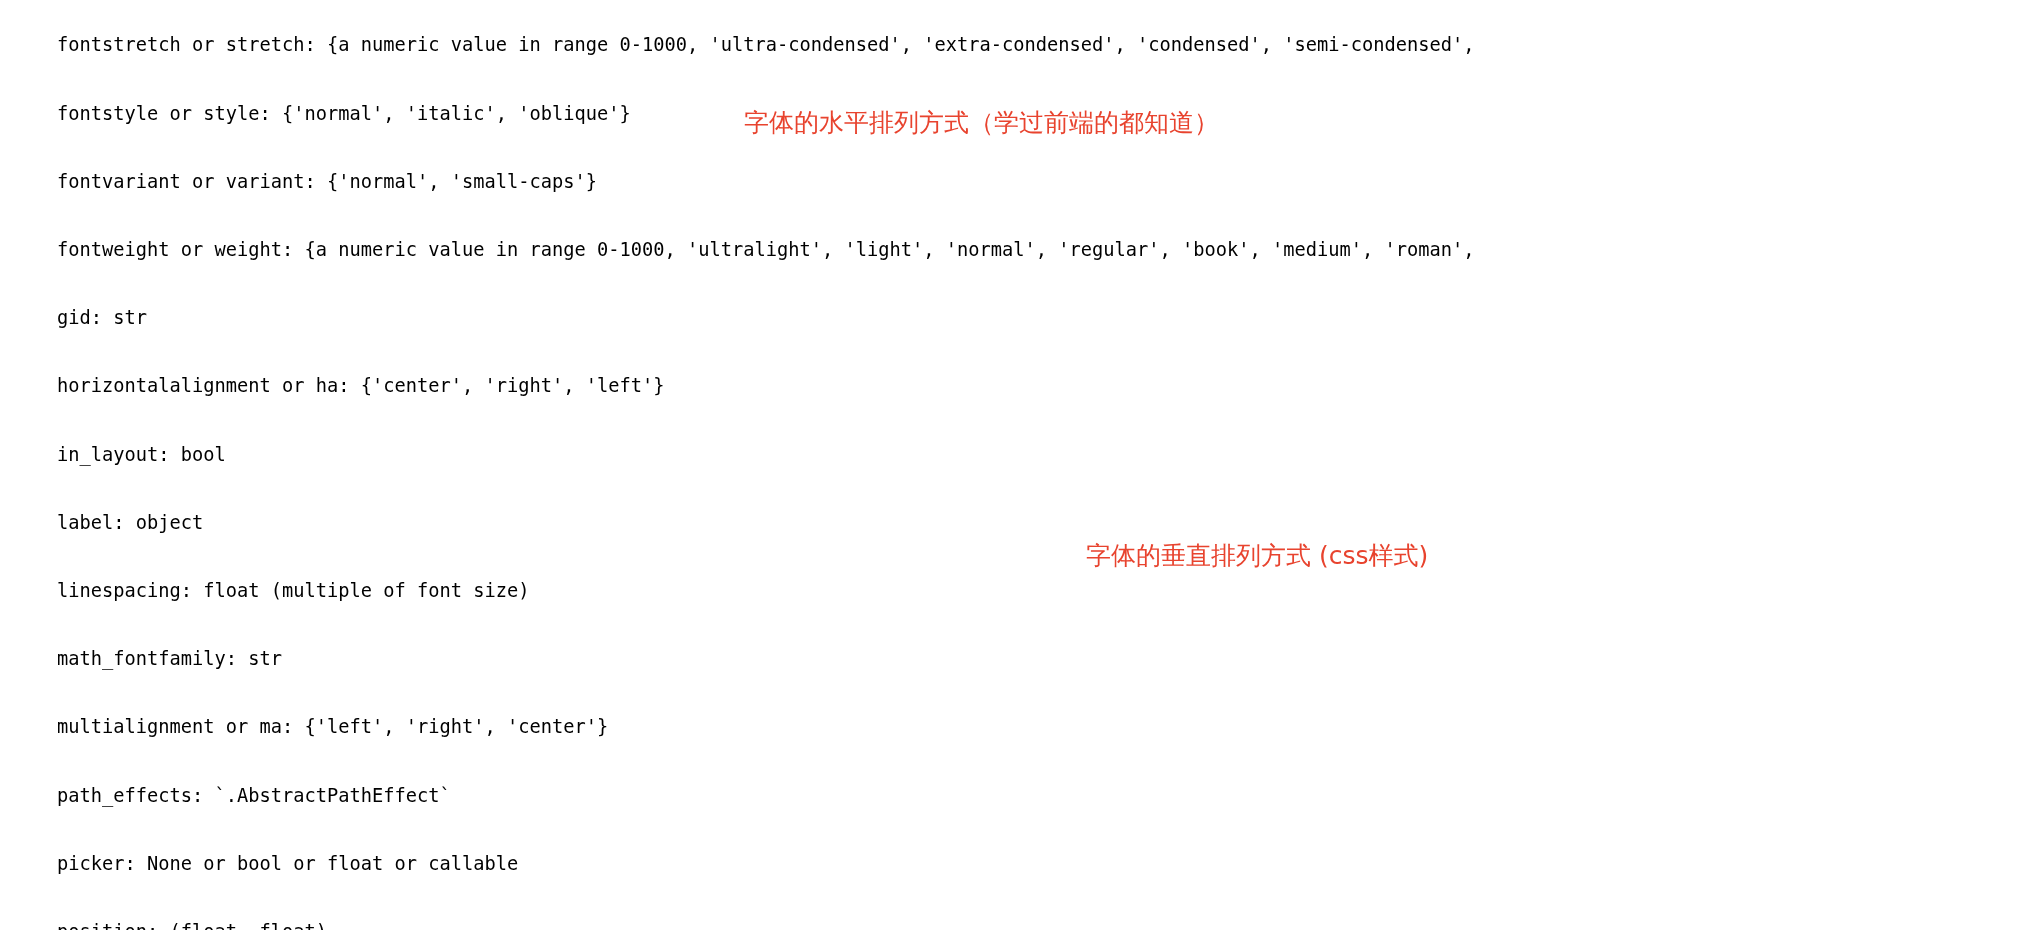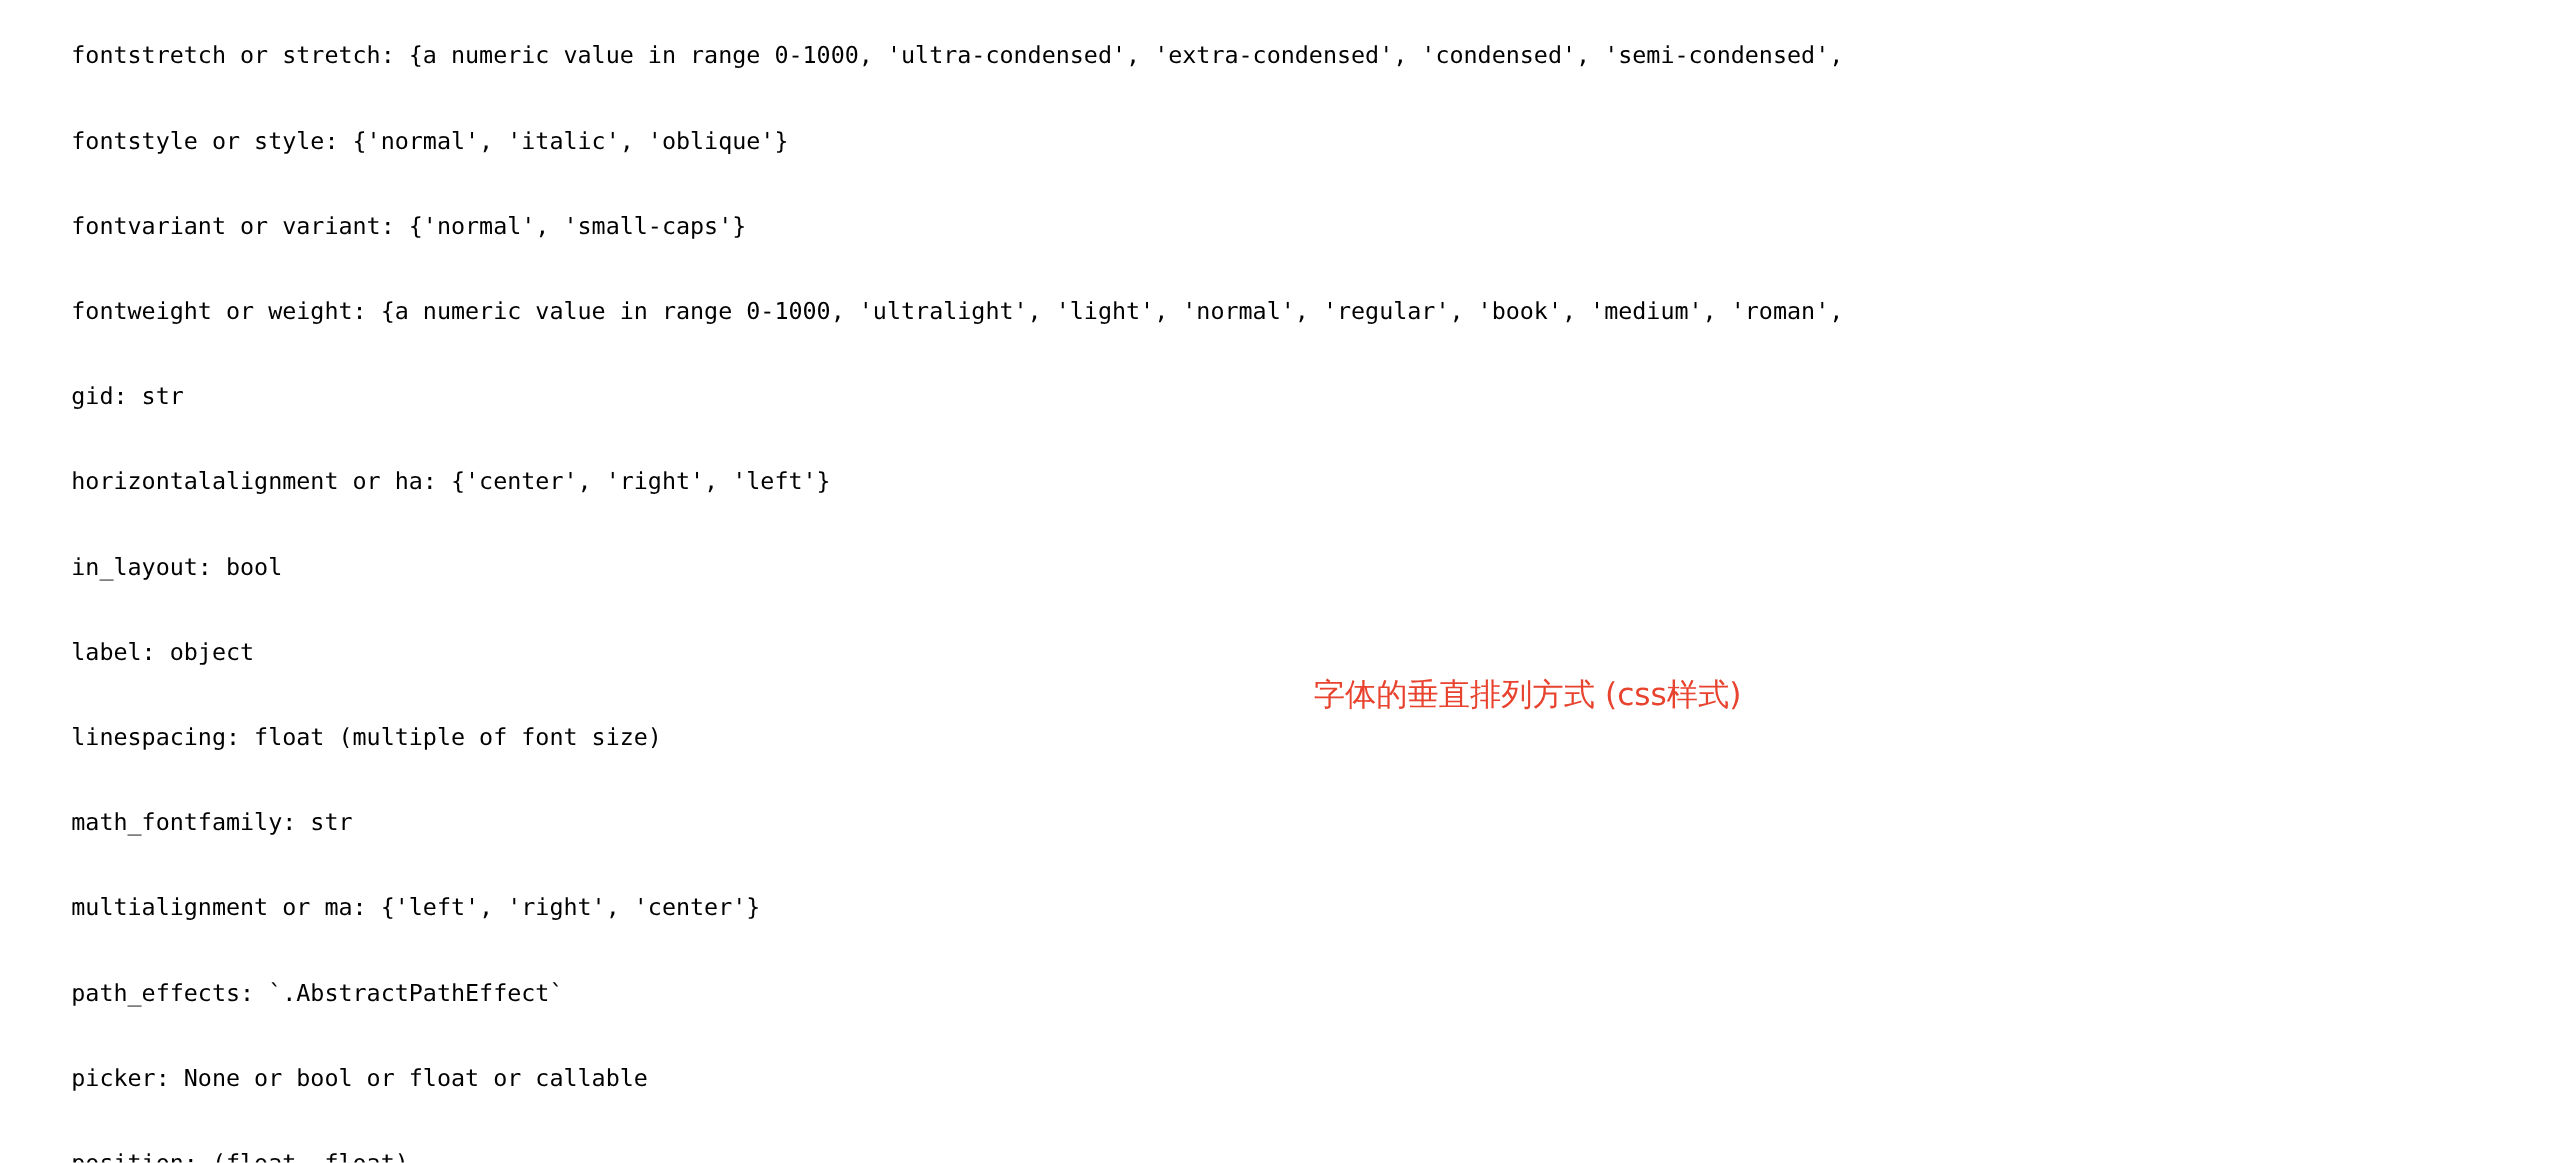--- a/index.html
+++ b/index.html
@@ -53,21 +53,21 @@
     font-weight: 400;
     color: #e8432e;
   }
 
   #annotation-horizontal {
     left: 744px;
     top: 110px;
   }
 
   #annotation-vertical {
-    left: 1051px;
+    left: 1086px;
     top: 543px;
   }
 </style>
 </head>
 <body>
 
 <div id="doc">
 
   <div class="code-block">
     <div class="code-line">fontstretch or stretch: {a numeric value in range 0-1000, 'ultra-condensed', 'extra-condensed', 'condensed', 'semi-condensed',</div>
@@ -95,16 +95,17 @@
     
     
     
     
     
     
     
     
   </div>
 
+  <div class="annotation" id="annotation-horizontal">字体的水平排列方式（学过前端的都知道）</div>
 
   <div class="annotation" id="annotation-vertical">字体的垂直排列方式 (css样式)</div>
 
 </div>
 
 </body></html>

